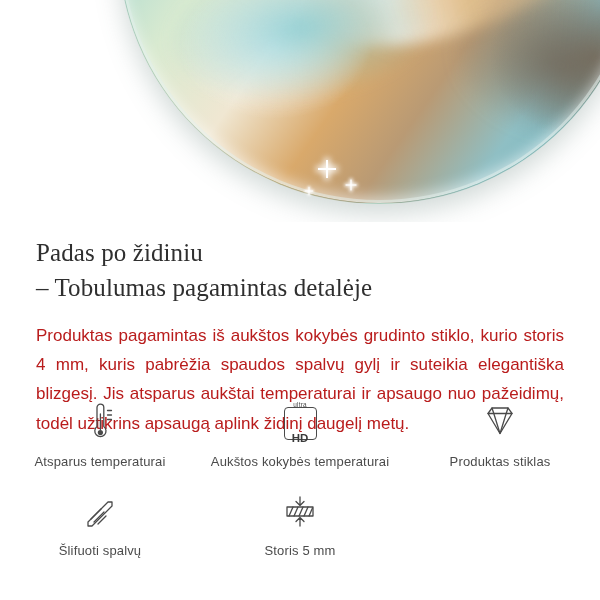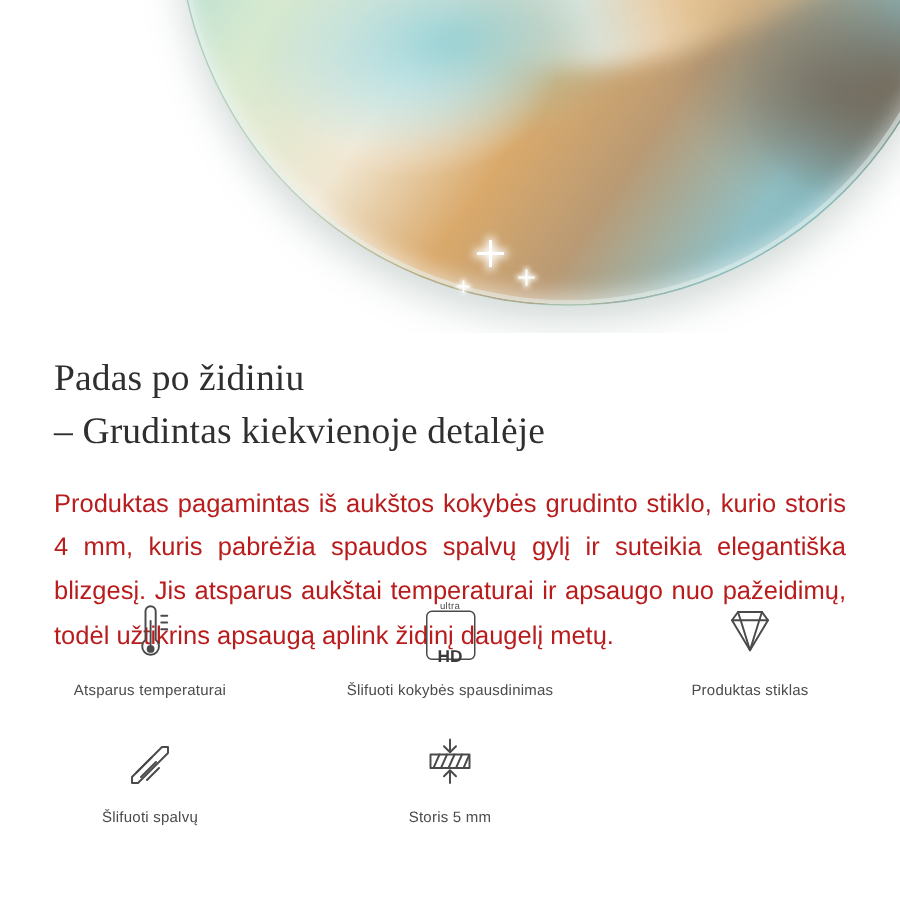--- a/index.html
+++ b/index.html
@@ -152,21 +152,21 @@
     padding: 4px 6px 0 6px;
   }
   .feature-icon {
     height: 46px;
     display: flex;
     align-items: center;
     justify-content: center;
   }
   .feature-label {
     margin-top: 8px;
-    font-size: 10px;
+    font-size: 13px;
     color: #4b4b4b;
     text-align: center;
     letter-spacing: 0.15px;
     line-height: 1.3;
   }
   svg { display: block; }
   .stroke {
     fill: none;
     stroke: #4a4a4a;
     stroke-width: 1.3;
@@ -211,21 +211,21 @@
       <div class="rim"></div>
     </div>
     <div class="sparkle s1"></div>
     <div class="sparkle s2"></div>
     <div class="sparkle s3"></div>
   </div>
 
   <div class="content">
     <h1 class="headline">
       <span>Padas po židiniu</span>
-      <span class="l2">– Grudintas kiekvienoje detalėje</span>
+      <span class="l2">– Tobulumas pagamintas detalėje</span>
     </h1>
     <p class="paragraph">Produktas pagamintas iš aukštos kokybės grudinto stiklo, kurio storis 4 mm, kuris pabrėžia spaudos spalvų gylį ir suteikia elegantiška blizgesį. Jis atsparus aukštai temperaturai ir apsaugo nuo pažeidimų, todėl užtikrins apsaugą aplink židinį daugelį metų.</p>
   </div>
 
   <div class="features">
 
     <div class="feature">
       <div class="feature-icon">
         <svg width="40" height="44" viewBox="0 0 40 44" aria-hidden="true">
           <path class="stroke" d="M17 6.5a3.4 3.4 0 0 1 6.8 0v19a5.6 5.6 0 1 1-6.8 0z"></path>
@@ -237,21 +237,21 @@
       <div class="feature-label">Atsparus temperaturai</div>
     </div>
 
     <div class="feature">
       <div class="feature-icon">
         <div class="ultrahd-box">
           <span class="u-top">ultra</span>
           <span class="u-bot">HD</span>
         </div>
       </div>
-      <div class="feature-label">Šlifuoti kokybės spausdinimas</div>
+      <div class="feature-label">Aukštos kokybės temperaturai</div>
     </div>
 
 
     <div class="feature">
       <div class="feature-icon">
         <svg width="44" height="40" viewBox="0 0 44 40" aria-hidden="true">
           <path class="stroke" d="M10 10.5h24l-12 20z"></path>
           <path class="stroke" d="M10 10.5 14 5h16l4 5.5"></path>
           <path class="stroke" d="M14 5l1.8 5.5M30 5l-1.8 5.5M15.8 10.5 22 30.5l6.2-20"></path>
         </svg>

